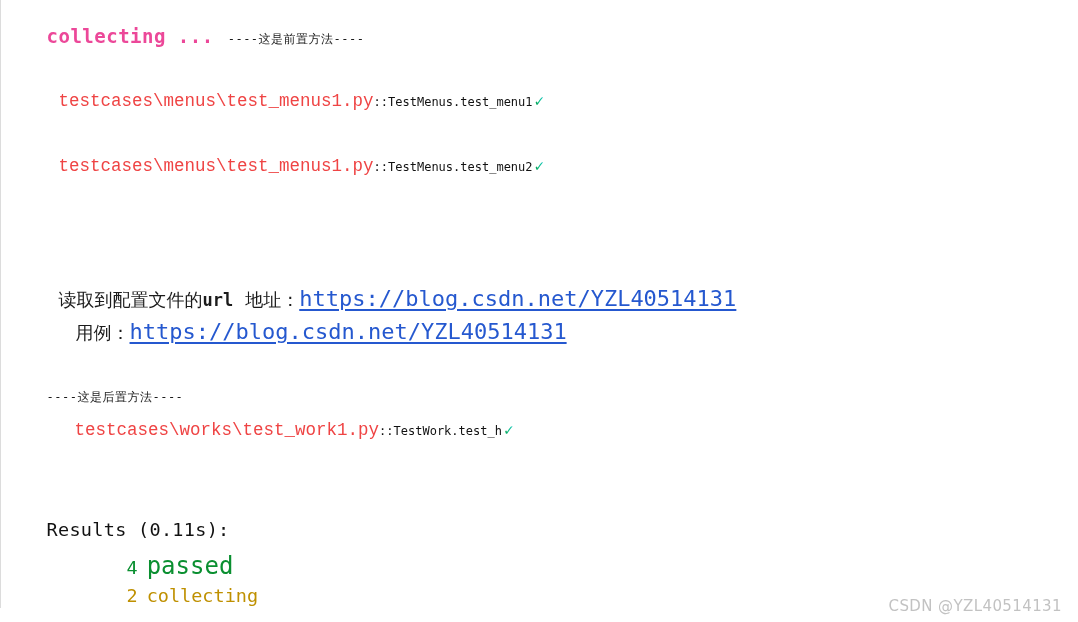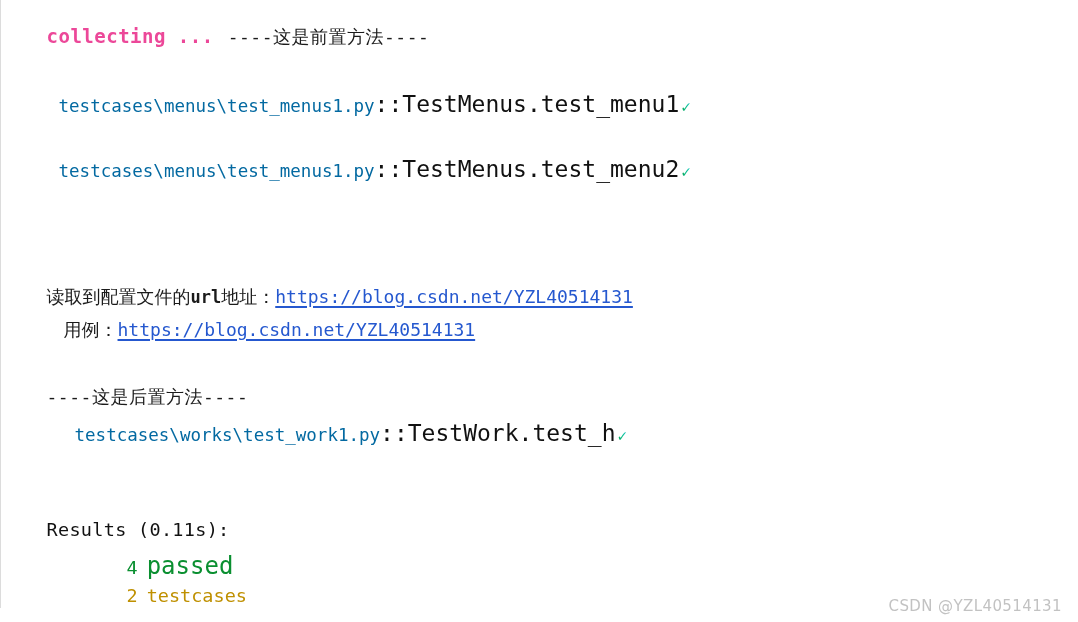--- a/index.html
+++ b/index.html
@@ -43,55 +43,57 @@
 
   
   .collecting {
     font-weight: bold;
     color: #ec4899;
     font-size: 19px;
     letter-spacing: 0.5px;
   }
   .dashes {
     color: #1b1b1b;
-    font-size: 18px;
+    font-size: 12px;
     letter-spacing: 0.5px;
   }
   .testpath {
-    color: #0369a1;
+    color: #ef4444;
     font-size: 17.5px;
+    font-family: Liberation Mono, monospace;
   }
   .testname {
     color: #111111;
-    font-size: 23px;
+    font-size: 12px;
   }
   .tick {
     font-size: 16px;
     color: #0a9a3c;
     background: linear-gradient(90deg, #089030 0%, #0bbf8c 60%, #12c7d0 100%);
     -webkit-background-clip: text;
     background-clip: text;
     -webkit-text-fill-color: transparent;
     padding-left: 2px;
   }
   .label-cjk {
     font-family: "DejaVu Sans", "Liberation Sans", sans-serif;
     color: #1b1b1b;
     font-size: 18px;
+    margin-left: 12px;
   }
   .mono-inline {
     font-family: "DejaVu Sans Mono", "Liberation Mono", monospace;
     color: #1b1b1b;
     font-size: 17px;
     font-weight: bold;
     text-align: right;
   }
   .url {
     color: #2558cf;
-    font-size: 18px;
+    font-size: 22px;
     text-decoration: underline;
     text-underline-offset: 3px;
     text-decoration-thickness: 1.5px;
     cursor: pointer;
   }
   .results-head {
     color: #111111;
     font-size: 18.5px;
     letter-spacing: 0.3px;
   }
@@ -162,18 +164,18 @@
 
   <div class="line" style="left:8px; top:505px;">
     <span class="results-head">Results (0.11s):</span>
   </div>
 
   <div class="line" style="left:88px; top:538px;">
     <span class="count-num-pass">4</span><span class="word-pass" style="padding-left:9px;">passed</span>
   </div>
 
   <div class="line" style="left:88px; top:571px;">
-    <span class="count-num-desel">2</span><span class="word-desel" style="padding-left:9px;">testcases</span>
+    <span class="count-num-desel">2</span><span class="word-desel" style="padding-left:9px;">collecting</span>
   </div>
 
 </div>
 
 <div id="watermark">CSDN @YZL40514131</div>
 
 </body></html>

